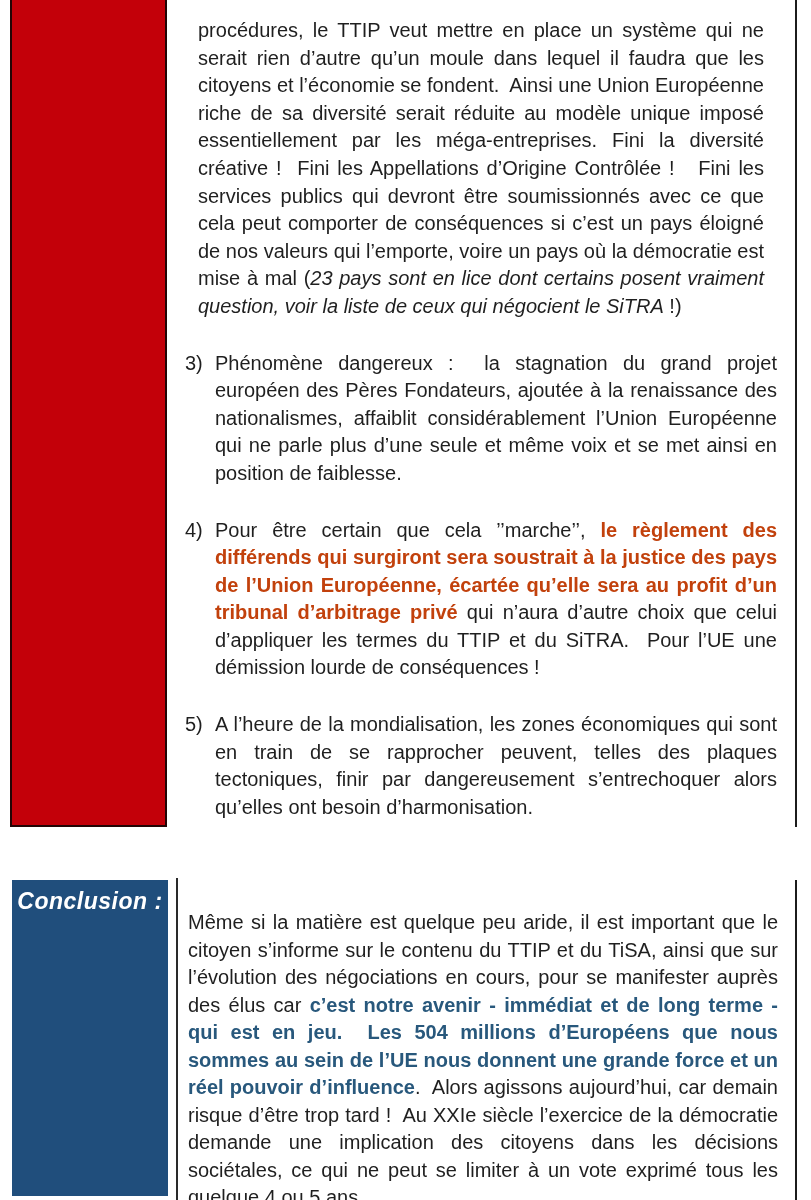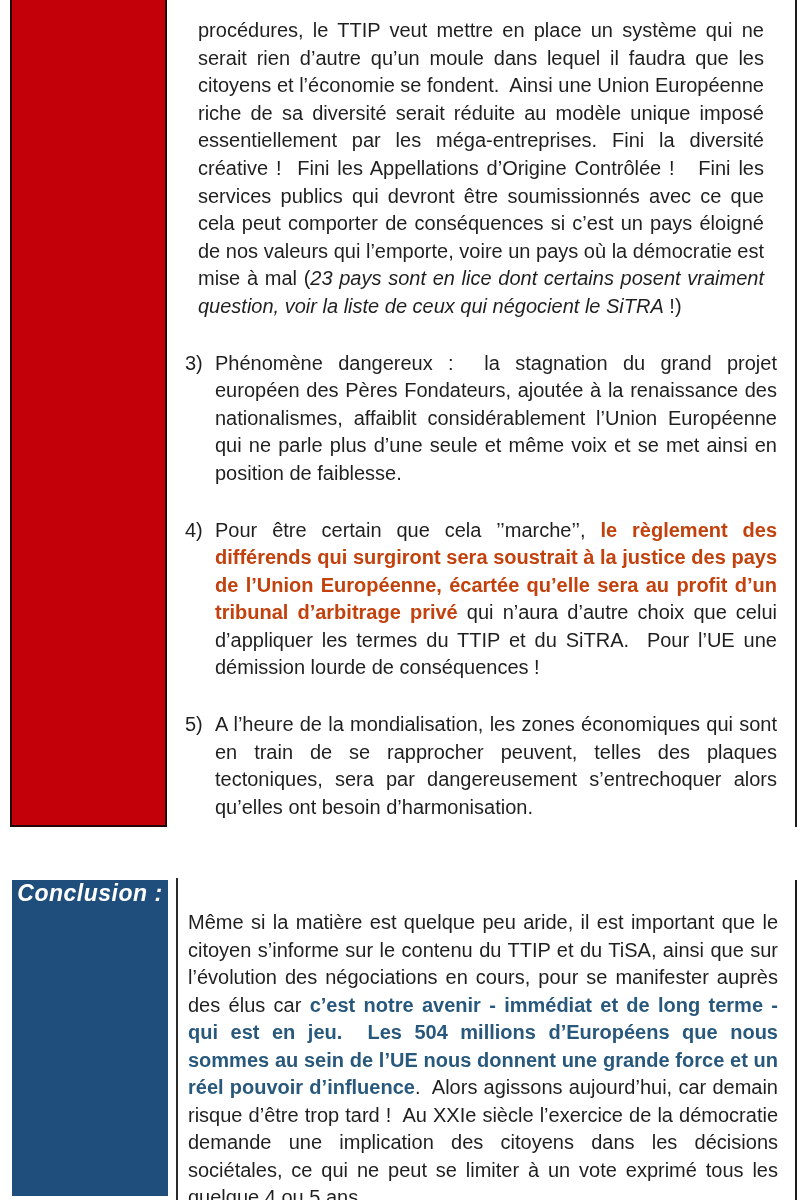--- a/index.html
+++ b/index.html
@@ -47,21 +47,21 @@
   .blue-strong { color: #28587c; font-weight: 700; }
 
   
   .blue-box {
     position: absolute; left: 12px; top: 880px;
     width: 156px; height: 316px;
     background: #204e7c;
   }
   .conclusion-label {
     color: #ffffff; font-weight: 700; font-style: italic;
-    font-size: 23px; text-align: center; 
+    font-size: 23px; text-align: center; padding-top: 8px;
     letter-spacing: 0.5px;
   }
   .bottom-text {
     position: absolute; left: 188px; top: 882px; width: 590px;
     font-size: 20px; line-height: 27.5px;
     text-align: justify;
     margin-top: 27px;
   }
   .bottom-text p { margin: 0; }
 </style>
@@ -81,21 +81,21 @@
       <p class="body">Phénomène dangereux&nbsp;:&nbsp; la stagnation du grand projet européen des Pères Fondateurs, ajoutée à la renaissance des nationalismes, affaiblit considérablement l’Union Européenne qui ne parle plus d’une seule et même voix et se met ainsi en position de faiblesse.</p>
     </div>
 
     <div class="item">
       <span class="num">4)</span>
       <p class="body"><span>Pour être certain que cela ’’marche’’, </span><span class="red-strong">le règlement des différends qui surgiront sera soustrait à la justice des pays de l’Union Européenne, écartée qu’elle sera au profit d’un tribunal d’arbitrage privé</span><span> qui n’aura d’autre choix que celui d’appliquer les termes du TTIP et du SiTRA.&nbsp; Pour l’UE une démission lourde de conséquences&nbsp;!</span></p>
     </div>
 
     <div class="item">
       <span class="num">5)</span>
-      <p class="body">A l’heure de la mondialisation, les zones économiques qui sont en train de se rapprocher peuvent, telles des plaques tectoniques, sera par dangereusement s’entrechoquer alors qu’elles ont besoin d’harmonisation.</p>
+      <p class="body">A l’heure de la mondialisation, les zones économiques qui sont en train de se rapprocher peuvent, telles des plaques tectoniques, finir par dangereusement s’entrechoquer alors qu’elles ont besoin d’harmonisation.</p>
     </div>
   </div>
 
   <div class="blue-box">
     <div class="conclusion-label">Conclusion :</div>
   </div>
   <div class="vline bot-left"></div>
   <div class="vline bot-right"></div>
 
   <div class="bottom-text">

